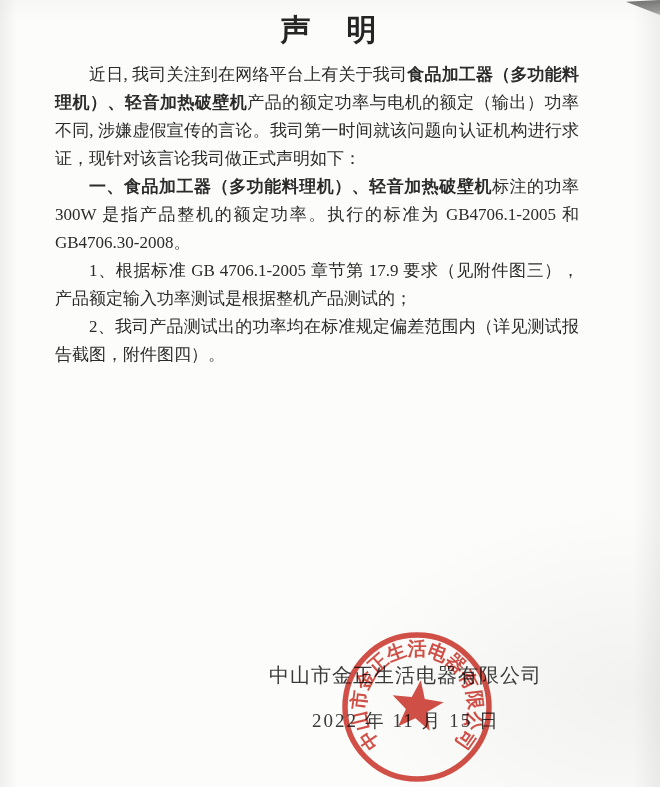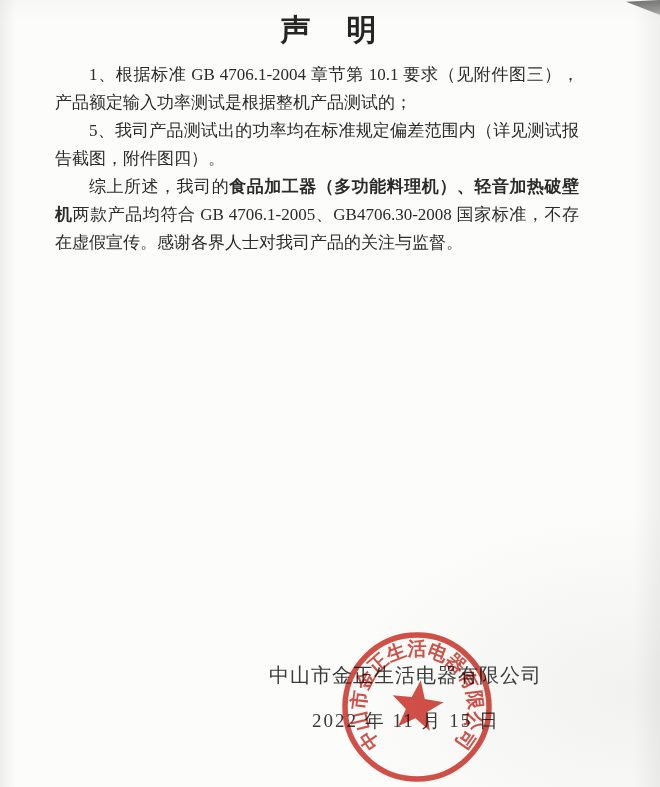--- a/index.html
+++ b/index.html
@@ -92,23 +92,24 @@
 </head>
 <body>
 
 <div class="page">
 
   <div class="corner-artifact"></div>
 
   <h1 class="doc-title">声　明</h1>
 
   <div class="doc-body">
-    <p><span class="run">1、根据标准 GB 4706.1-2004 章节第 10.1 要求（见附件图三），产品额定输入功率测试是根据整机产品测试的；</span></p>
-    <p><span class="run">5、我司产品测试出的功率均在标准规定偏差范围内（详见测试报告截图，附件图四）。</span></p>
-    <p><span class="run">综上所述，我司的</span><span class="run b">食品加工器（多功能料理机）、轻音加热破壁机</span><span class="run">两款产品均符合 GB 4706.1-2005、GB4706.30-2008 国家标准，不存在虚假宣传。感谢各界人士对我司产品的关注与监督。</span></p>
+    <p><span class="run">近日, 我司关注到在网络平台上有关于我司</span><span class="run b">食品加工器（多功能料理机）、轻音加热破壁机</span><span class="run">产品的额定功率与电机的额定（输出）功率不同, 涉嫌虚假宣传的言论。我司第一时间就该问题向认证机构进行求证，现针对该言论我司做正式声明如下：</span></p>
+    <p><span class="run b">一、食品加工器（多功能料理机）、轻音加热破壁机</span><span class="run">标注的功率 300W 是指产品整机的额定功率。执行的标准为 GB4706.1-2005 和 GB4706.30-2008。</span></p>
+    <p><span class="run">1、根据标准 GB 4706.1-2005 章节第 17.9 要求（见附件图三），产品额定输入功率测试是根据整机产品测试的；</span></p>
+    <p><span class="run">2、我司产品测试出的功率均在标准规定偏差范围内（详见测试报告截图，附件图四）。</span></p>
   </div>
 
   <div class="sig-company">中山市金正生活电器有限公司</div>
   <div class="sig-date">2022 年 11 月 15 日</div>
 
   <svg class="seal" viewBox="0 0 160 160" xmlns="http://www.w3.org/2000/svg">
     <circle cx="80" cy="80" r="72" fill="none" stroke-width="5.5" stroke="#ce382e"></circle>
     <path transform="rotate(8 80 80)" d="M80,53 L86.6,70.9 L105.7,71.7 L90.7,83.5 L95.9,101.8 L80,91.3 L64.1,101.8 L69.3,83.5 L54.3,71.7 L73.4,70.9 Z" fill="#ce382e"></path>
     <defs>
       <path id="seal-arc" d="M 43.2,116.8 A 52,52 0 1 1 116.8,116.8" fill="none"></path>

